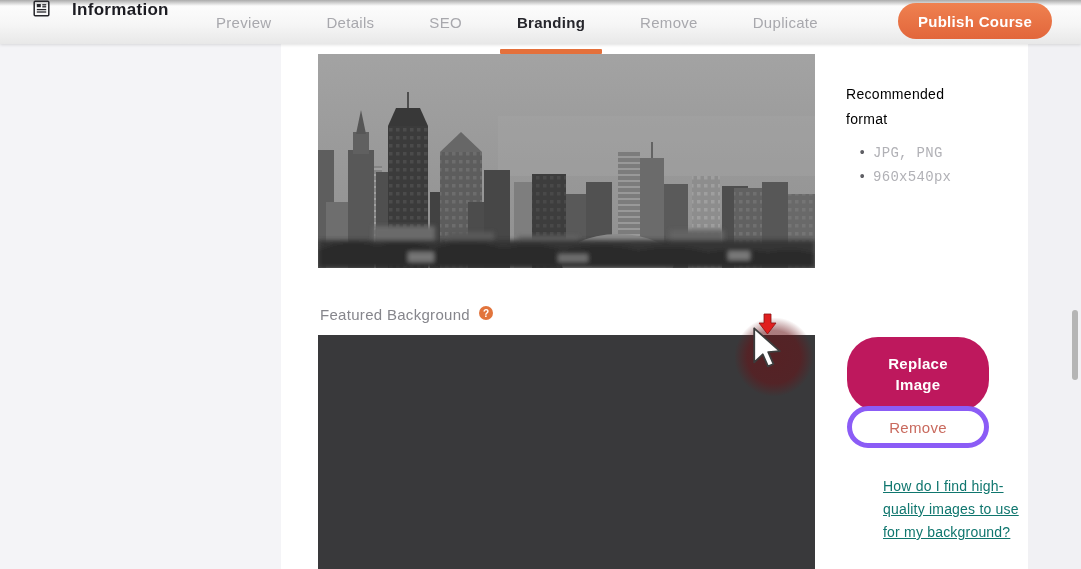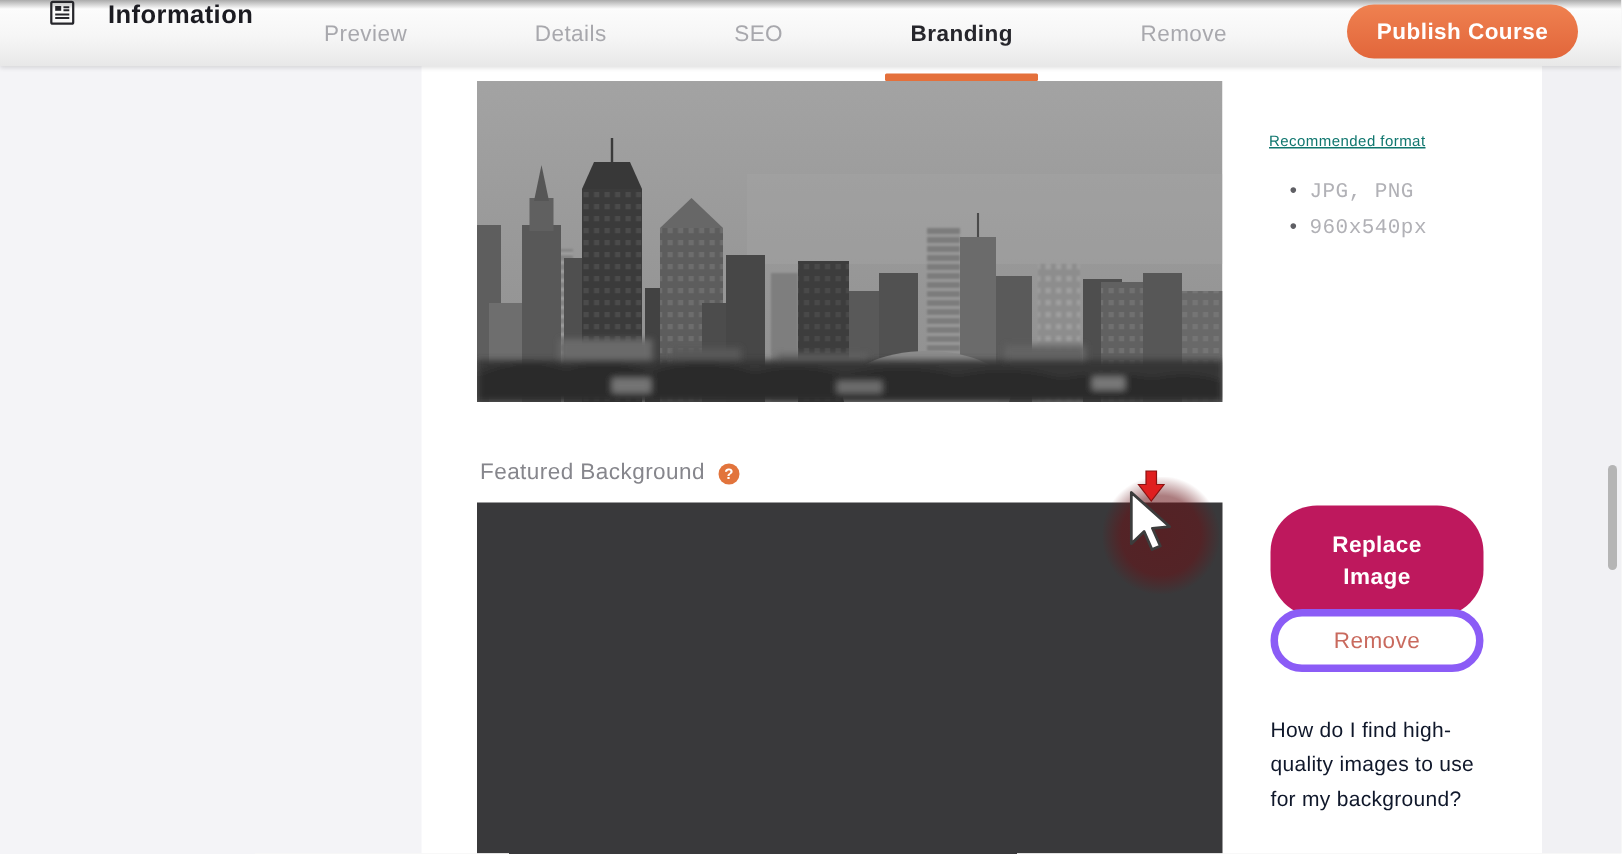--- a/index.html
+++ b/index.html
@@ -38,44 +38,44 @@
   .left-panel  { position:absolute; left:0;    top:44px; width:281px; height:525px; background:#f4f4f7; }
   .card        { position:absolute; left:281px; top:44px; width:747px; height:525px; background:#ffffff; }
   .right-strip { position:absolute; left:1028px; top:44px; width:53px; height:525px; background:#f1f1f4; }
   .scroll-thumb{ position:absolute; left:1072px; top:310px; width:6px; height:70px;
                  background:#b5b5b5; border-radius:3px; cursor:pointer; }
 
   
   .thumb-img { position:absolute; left:318px; top:54px; width:497px; height:214px; filter:blur(.4px); }
 
   .side-info { position:absolute; left:846px; top:82px; width:170px; }
-  .side-heading { width:112px; font-size:10px; line-height:25px; color:#0f766e; letter-spacing:.3px;text-decoration:underline; }
+  .side-heading { width:112px; font-size:14px; line-height:25px; color:#000000; letter-spacing:.3px; }
   .side-list { list-style:none; margin-top:9px; }
   .side-list li { position:relative; padding-left:27px; font-size:14px; line-height:24px;
                   color:#b1b1b6; letter-spacing:.3px;font-family:Liberation Mono, monospace; }
   .side-list li::before { content:"\2022"; position:absolute; left:12px; color:#5f5f64; }
 
   
-  .fb-label-row { position:absolute; left:320px; top:306px; display:flex; align-items:flex-end; gap:9px; }
+  .fb-label-row { position:absolute; left:320px; top:306px; display:flex; align-items:flex-start; gap:9px; }
   .fb-label { font-size:15px; color:#86868c; letter-spacing:.3px; }
   .help-icon { width:14px; height:14px; border-radius:50%; background:#e2743c; color:#fff;
                font-size:10px; font-weight:700; display:flex; align-items:center; justify-content:center;
                cursor:pointer; }
   .fb-img { position:absolute; left:318px; top:335px; width:497px; height:234px; background:#39393b; cursor:pointer; }
 
   .replace-btn { position:absolute; left:847px; top:337px; width:142px; height:74px; border:none;
                  border-radius:31px; background:#be185d; color:#fff; font-size:15px; font-weight:600;
                  letter-spacing:.3px; line-height:21px; text-align:center; padding:0 30px;
                  font-family:"Liberation Sans",sans-serif; cursor:pointer; }
   .remove-btn { position:absolute; left:847px; top:406px; width:142px; height:42px;
                 border:5px solid #8b5cf6; border-radius:21px; background:#ffffff; color:#c96a5e;
                 font-size:15px; letter-spacing:.3px; font-family:"Liberation Sans",sans-serif; cursor:pointer; }
-  .help-link { position:absolute; left:847px; top:475px; width:136px; display:block;
-               font-size:14px; line-height:23px; color:#0f172a; letter-spacing:.2px;
-               cursor:pointer; }
+  .help-link { position:absolute; left:883px; top:475px; width:136px; display:block;
+               font-size:14px; line-height:23px; color:#0f766e; letter-spacing:.2px;
+               text-decoration:underline; cursor:pointer; }
 
   
   .click-circle { position:absolute; left:735px; top:318px; width:78px; height:78px; pointer-events:none;
                   background:radial-gradient(circle, rgba(104,18,22,.60) 0%, rgba(104,18,22,.55) 48%, rgba(104,18,22,0) 72%);
                   z-index:30; }
   .red-arrow { position:absolute; left:758px; top:313px; z-index:32; }
   .cursor { position:absolute; left:752px; top:327px; z-index:33; }
 </style>
 </head>
 <body>
@@ -103,20 +103,23 @@
           <span>Details</span>
         </div>
       <div class="tab">
           <span>SEO</span>
         </div>
       <div class="tab active">
           <span>Branding</span>
         </div>
       <div class="tab">
           <span>Remove</span>
+        </div>
+      <div class="tab">
+          <span>Duplicate</span>
         </div>
     </div>
 
     <button class="publish-btn">Publish Course</button>
   </div>
 
   <div class="left-panel"></div>
   <div class="card"></div>
   <div class="right-strip"></div>
   <div class="scroll-thumb"></div>

